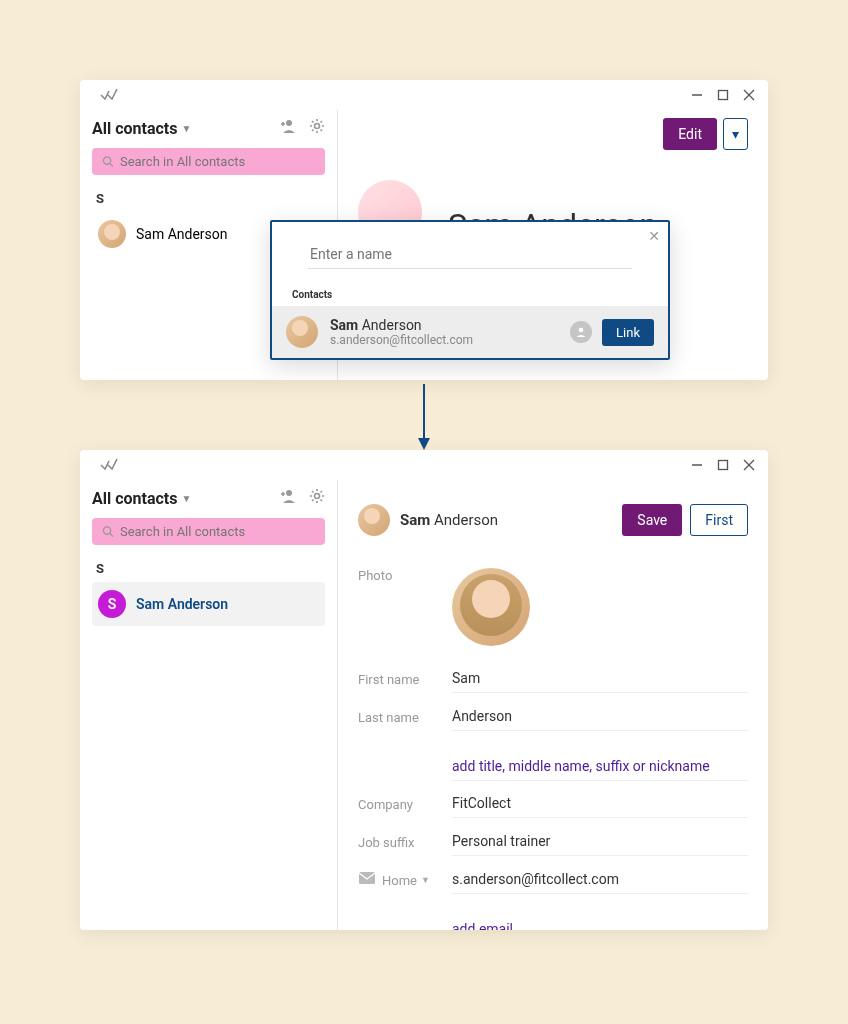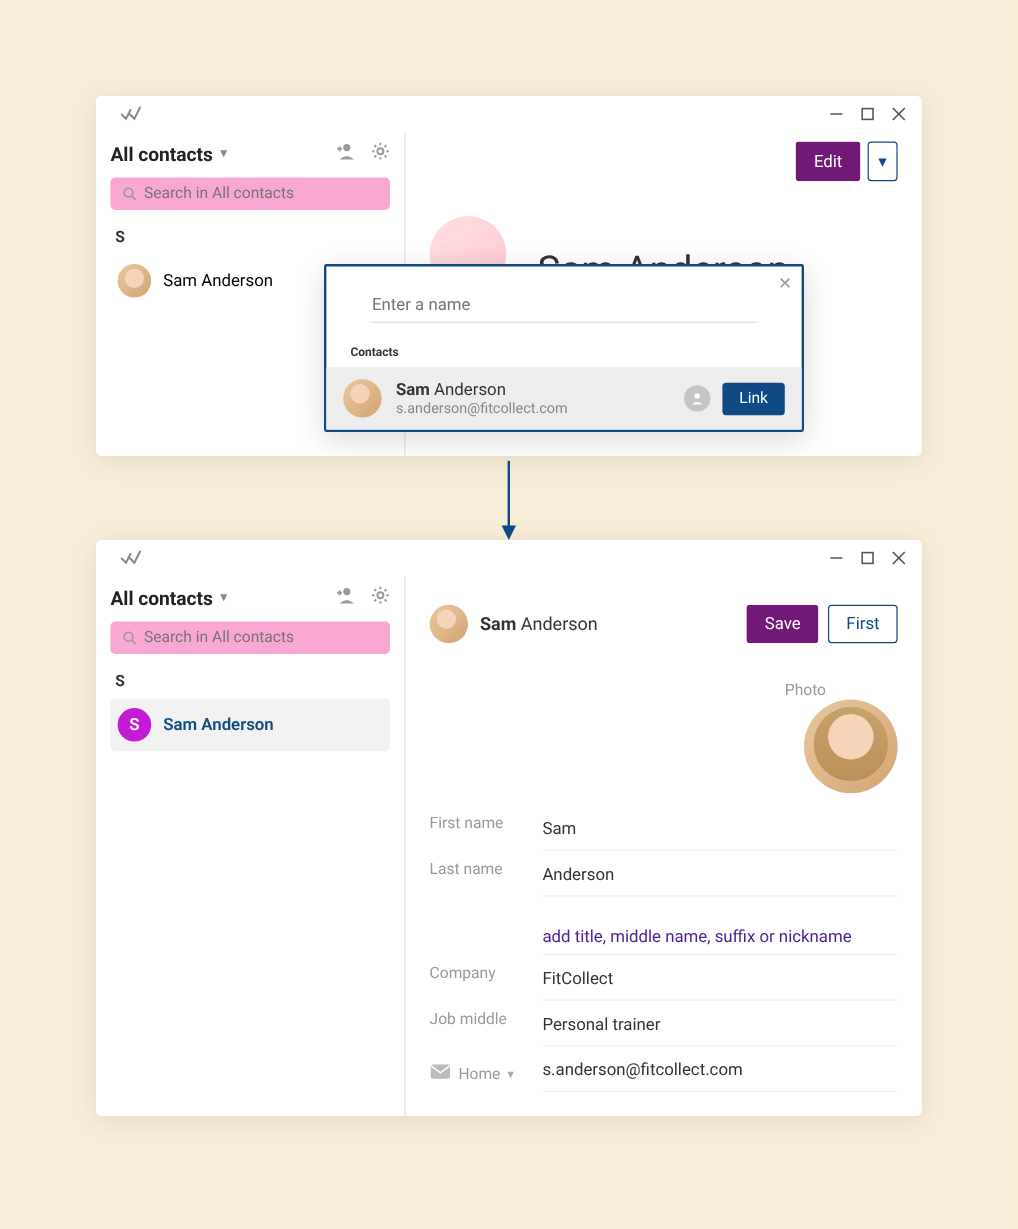--- a/index.html
+++ b/index.html
@@ -47,21 +47,21 @@
 .popup-result .grey-icon { width: 22px; height: 22px; border-radius: 50%; background: #c5c5c5; margin-left: auto; margin-right: 10px; display:flex;align-items:center;justify-content:center; }
 .popup-result .link-btn { background: #0f4a84; color: #fff; padding: 6px 14px; border-radius: 3px; font-size: 13px; cursor: pointer; }
 .arrow { position: absolute; left: 50%; top: 384px; transform: translateX(-50%); z-index: 5; }
 .arrow svg { display:block; }
 .header2 { display: flex; align-items: center; padding: 8px 0; }
 .header2 .avatar { width: 32px; height: 32px; }
 .header2 .hname { font-size: 15px; color: #333; }
 .header2 .hname b { font-weight: 700; }
 .header2 .actions { margin-left: auto; display: flex; }
 .form { margin-top: 24px; }
-.form-row { display: flex; margin-bottom: 8px; min-height: 30px; }
+.form-row { display: flex; align-items: center; margin-bottom: 8px; min-height: 30px; }
 .form-label { width: 94px; font-size: 13px; color: #999; flex-shrink:0; }
 .form-value { font-size: 14px; color: #333; border-bottom: 1px solid #eee; padding: 4px 0 6px; flex: 1; }
 .form-value.placeholder { color: #4c1d95; margin-top: 14px; }
 .photo-circle { width: 78px; height: 78px; border-radius: 50%; background: linear-gradient(135deg,#e8c8a0,#d4a574); position:relative; overflow:hidden; }
 .photo-circle .face { position:absolute; top:12px; left:20px; width:38px; height:38px; border-radius:50%; background:#f5d4b8; }
 .photo-circle .hair { position:absolute; top:6px; left:8px; width:62px; height:62px; border-radius:50%; background:linear-gradient(180deg,#c9a26b,#b8915a); }
 .lbl-icon { width:18px; height:18px; color:#999; margin-right:6px; flex-shrink:0; }
 .inline-chev { font-size:9px; color:#aaa; margin-left:4px; }
 .contact-name-sel { color:#0f4a84; font-weight:600; }
 </style>
@@ -224,21 +224,21 @@
             <div class="avatar-face"></div>
           </div>
         <div class="hname"><b>Sam</b><span> Anderson</span></div>
         <div class="actions">
           <button class="btn btn-primary">Save</button>
           <button class="btn btn-outline">First</button>
         </div>
       </div>
 
       <div class="form">
-        <div class="form-row" style="align-items:flex-end;margin-bottom:18px;flex-direction:column;">
+        <div class="form-row" style="align-items:flex-start;margin-bottom:18px;">
           <div class="form-label">Photo</div>
           <div class="photo-circle">
               <div class="hair"></div>
               <div class="face"></div>
             </div>
         </div>
         <div class="form-row">
           <div class="form-label">First name</div>
           <div class="form-value">Sam</div>
         </div>
@@ -248,21 +248,21 @@
         </div>
         <div class="form-row">
           <div class="form-label"></div>
           <div class="form-value placeholder">add title, middle name, suffix or nickname</div>
         </div>
         <div class="form-row">
           <div class="form-label">Company</div>
           <div class="form-value">FitCollect</div>
         </div>
         <div class="form-row">
-          <div class="form-label">Job middle</div>
+          <div class="form-label">Job suffix</div>
           <div class="form-value">Personal trainer</div>
         </div>
         <div class="form-row">
           <div class="form-label" style="display:flex;align-items:center;">
             <span class="lbl-icon"><svg width="18" height="14" viewBox="0 0 18 14">
                   <rect x="1" y="1" width="16" height="12" rx="1.5" fill="#bbb"></rect>
                   <path d="M1 2 L9 8 L17 2" stroke="#fff" stroke-width="1.3" fill="none"></path>
                 </svg></span>
             <span>Home</span>
             <span class="inline-chev">▼</span>

